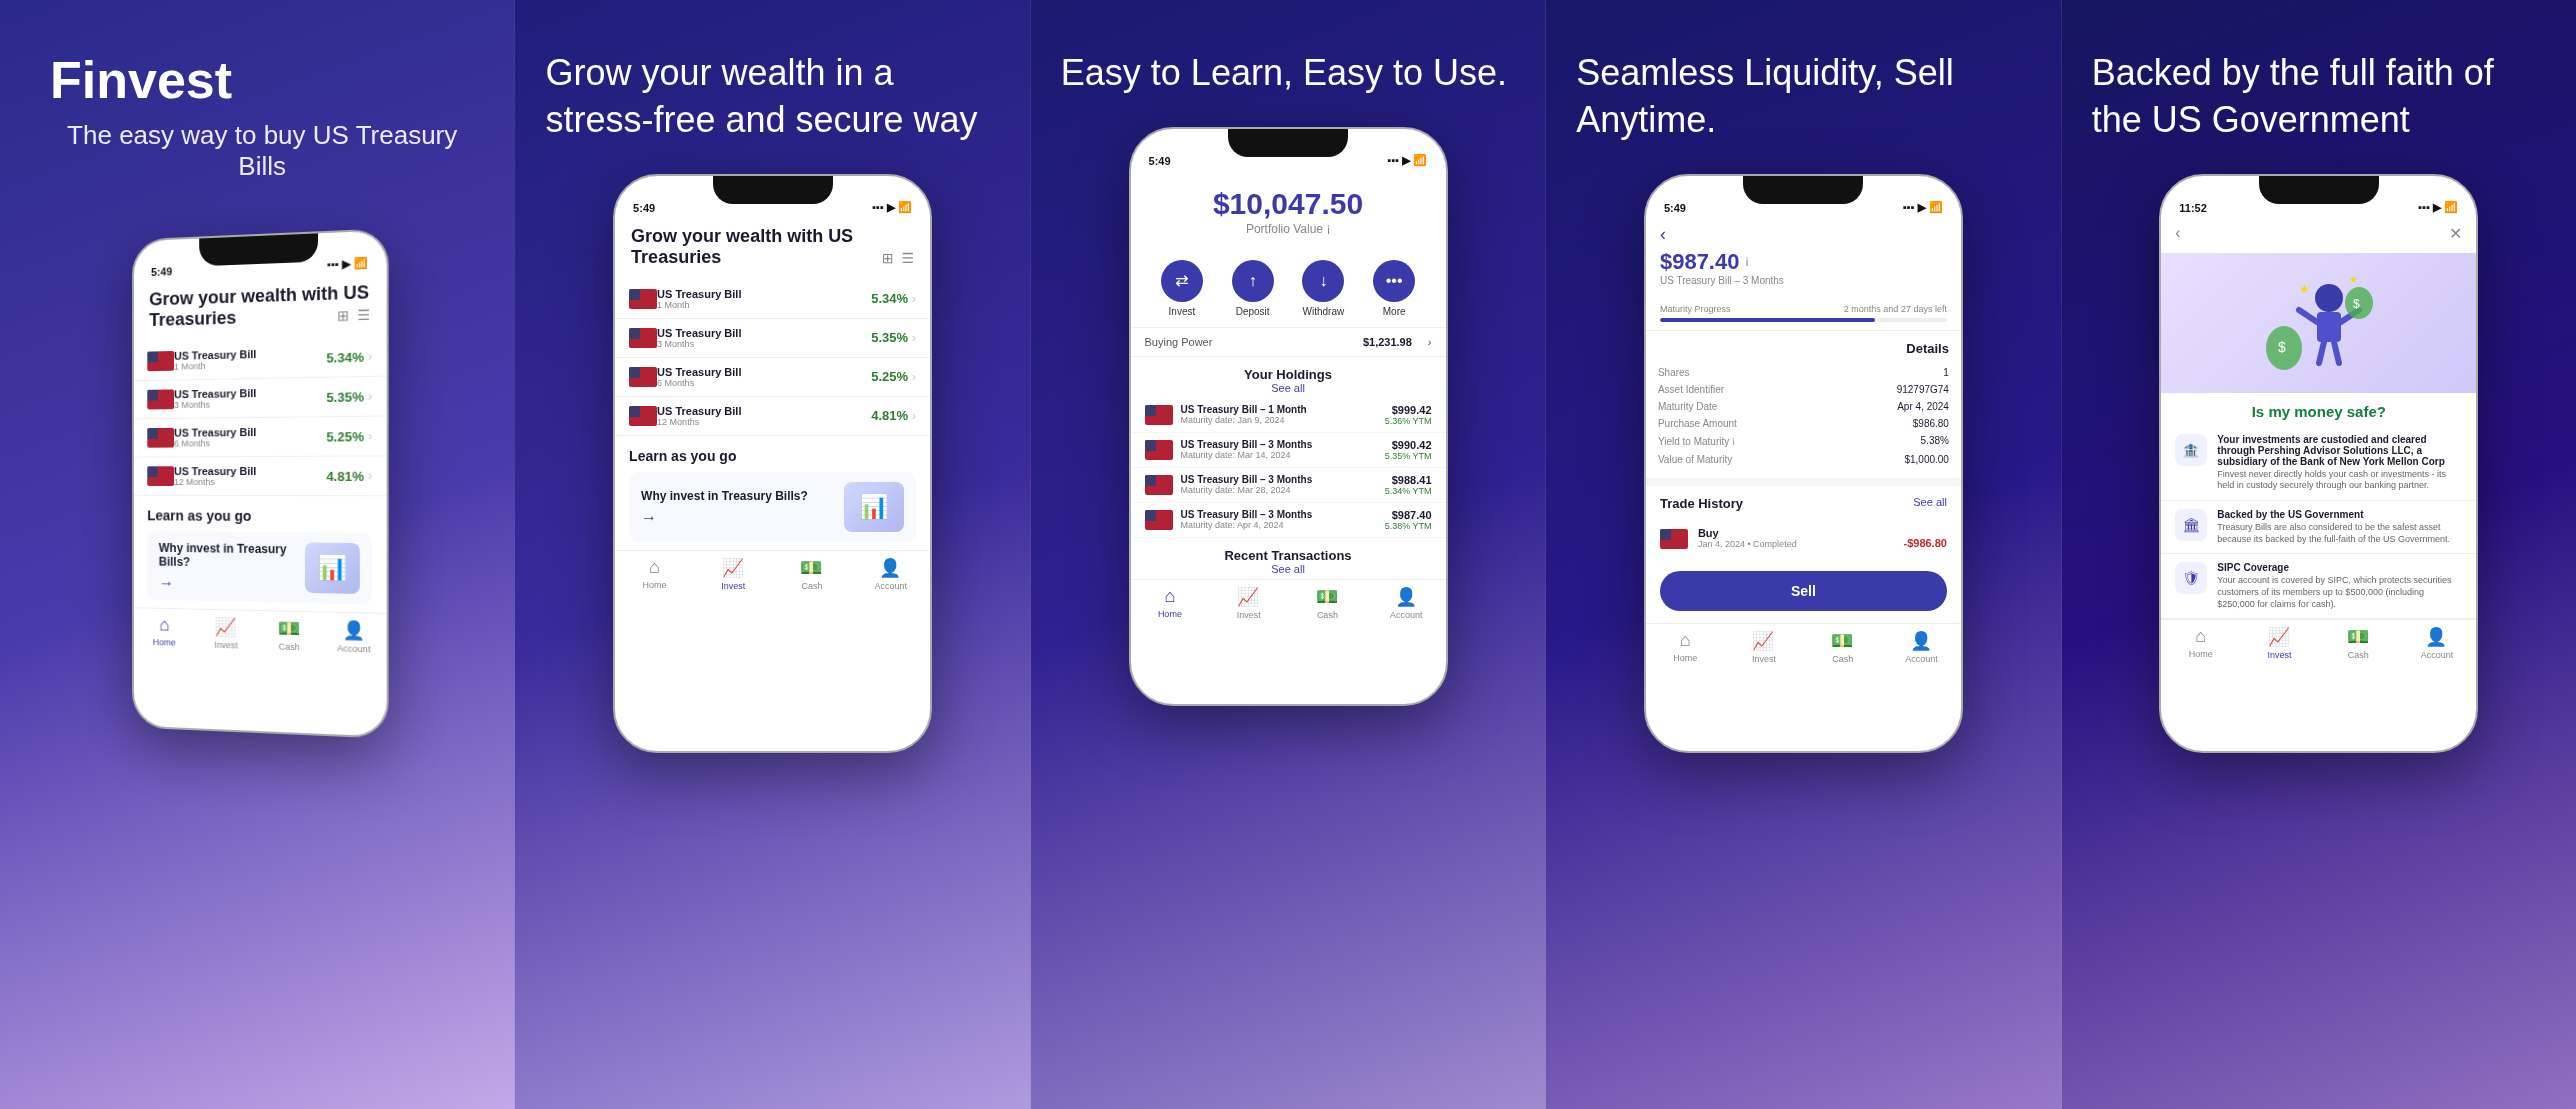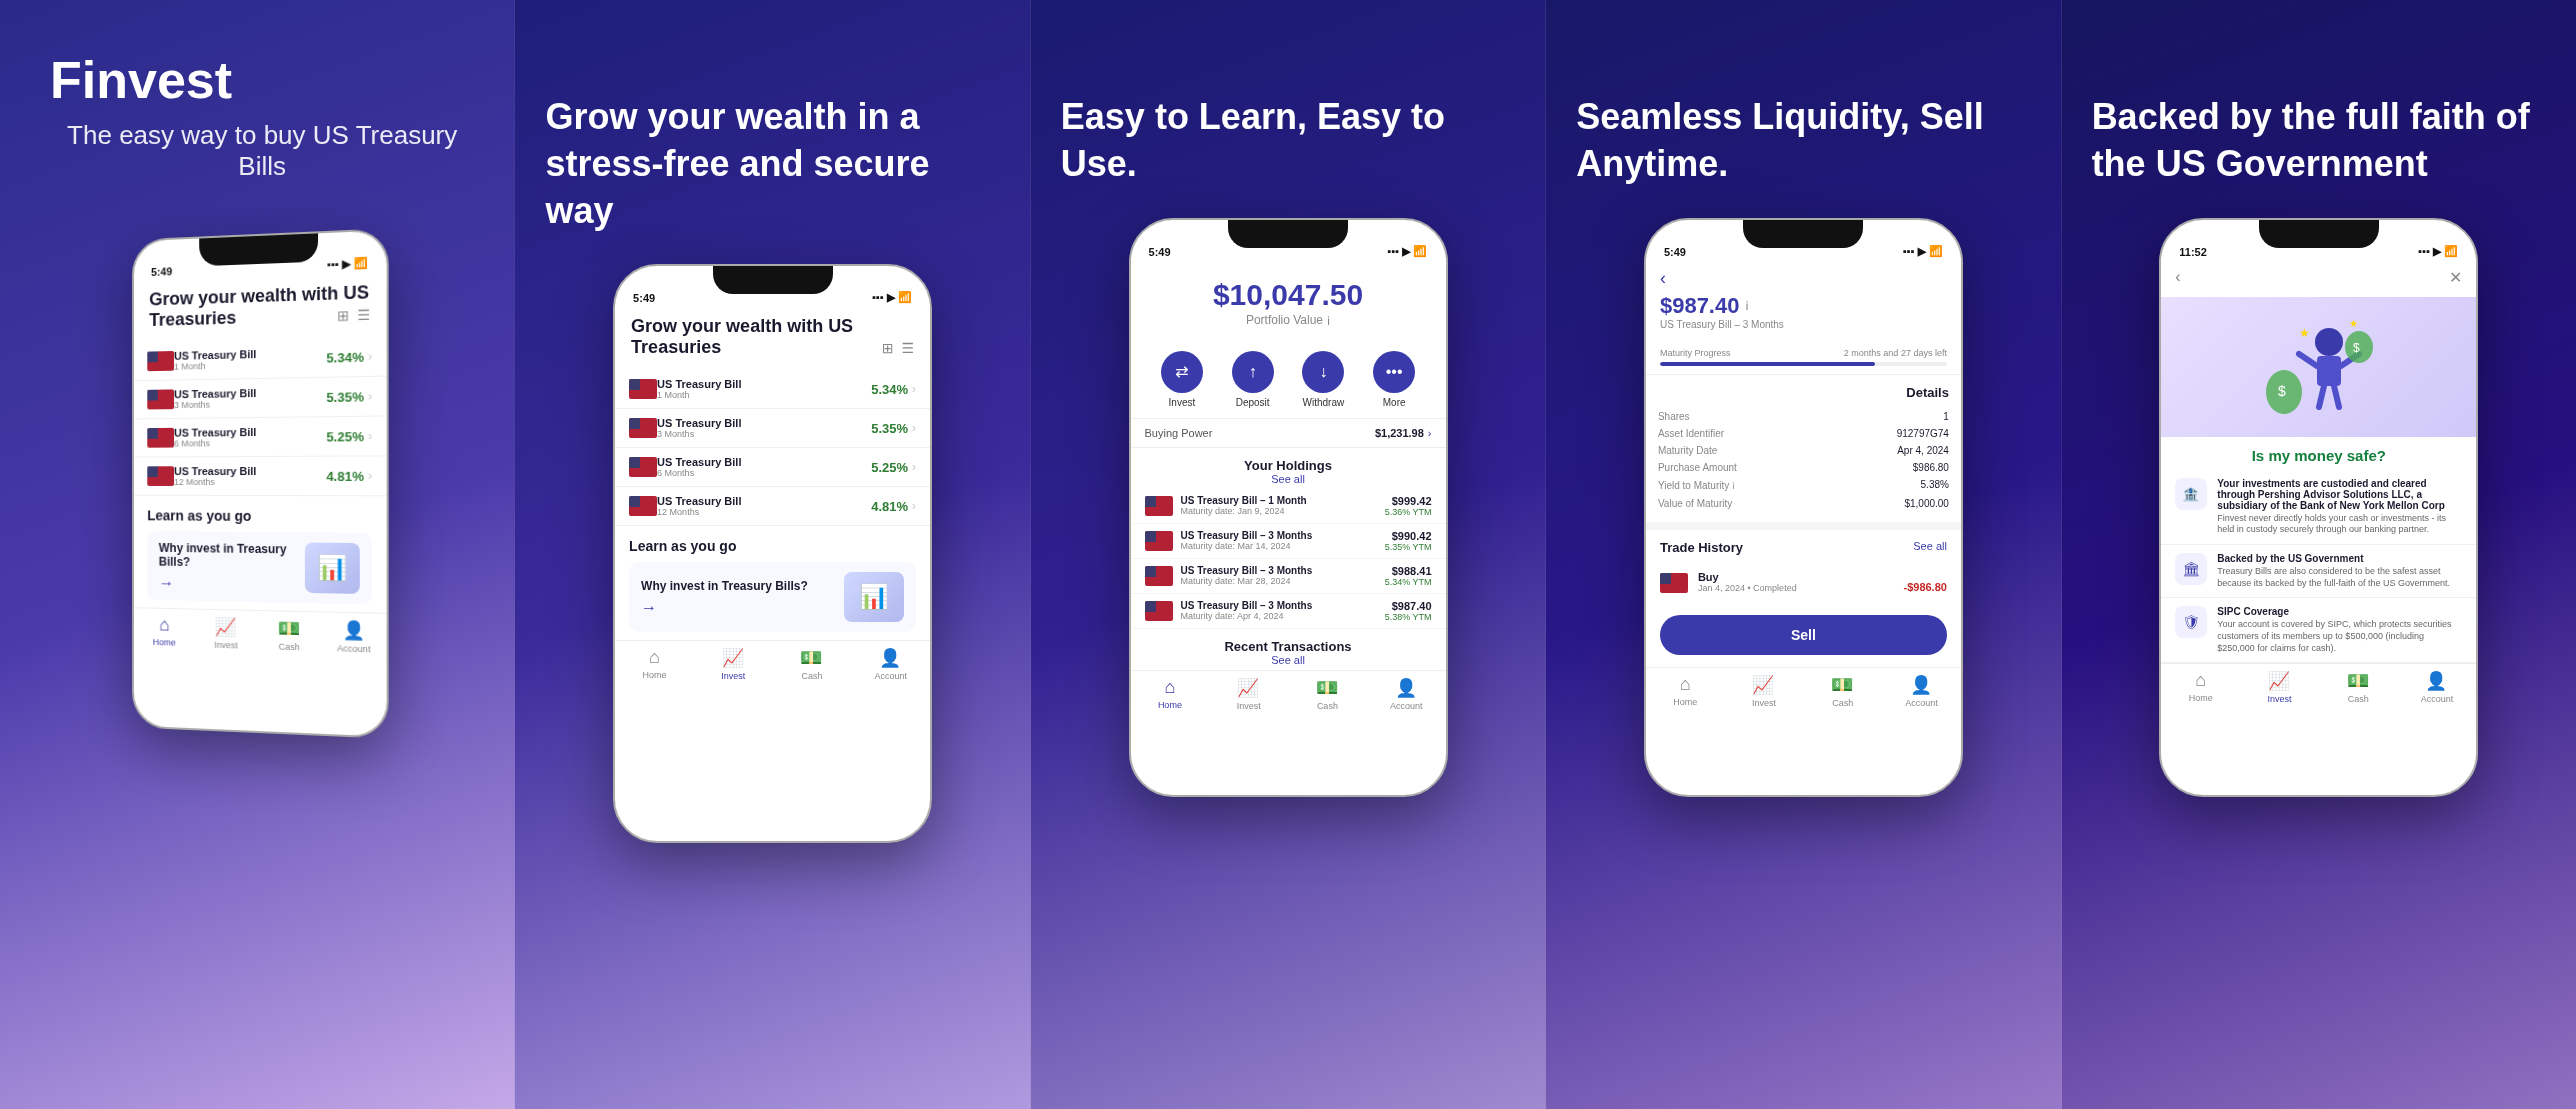--- a/index.html
+++ b/index.html
@@ -56,25 +56,24 @@
       color: rgba(255,255,255,0.9);
       font-size: 26px;
       text-align: center;
       margin-bottom: 34px;
     }
 
     
     .panel-heading {
       color: white;
       font-size: 36px;
-      font-weight: 700;
+      font-weight: 400;
       line-height: 1.3;
       margin-bottom: 30px;
       align-self: flex-start;
-      margin-top: 44px;
     }
 
     
     .phone-mockup {
       background: #f0f0f5;
       border-radius: 44px;
       width: 319px;
       min-height: 579px;
       box-shadow: 0 20px 60px rgba(0,0,0,0.4), inset 0 0 0 2px #888;
       overflow: hidden;
@@ -832,21 +831,21 @@
           <span class="action-btn-label">Withdraw</span>
         </div>
         <div class="action-btn">
           <div class="action-btn-circle">•••</div>
           <span class="action-btn-label">More</span>
         </div>
       </div>
 
       <div class="buying-power-row">
         <span>Buying Power</span>
-        <div style="display:flex;align-items:flex-start;gap:4px;">
+        <div style="display:flex;align-items:flex-start;gap:16px;">
           <span class="buying-power-amount">$1,231.98</span>
           <span style="color:#3a3aaa;">›</span>
         </div>
       </div>
 
       <div class="section-header-row">
         <span class="section-title">Your Holdings</span>
         <span class="see-all">See all</span>
       </div>
 

